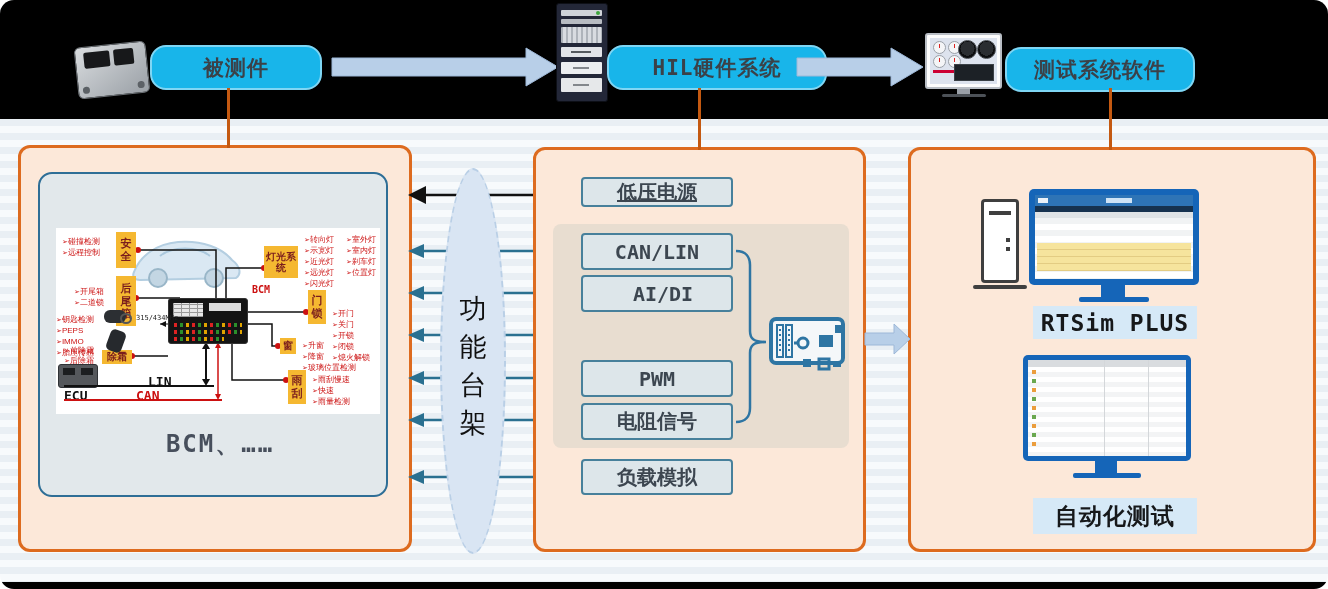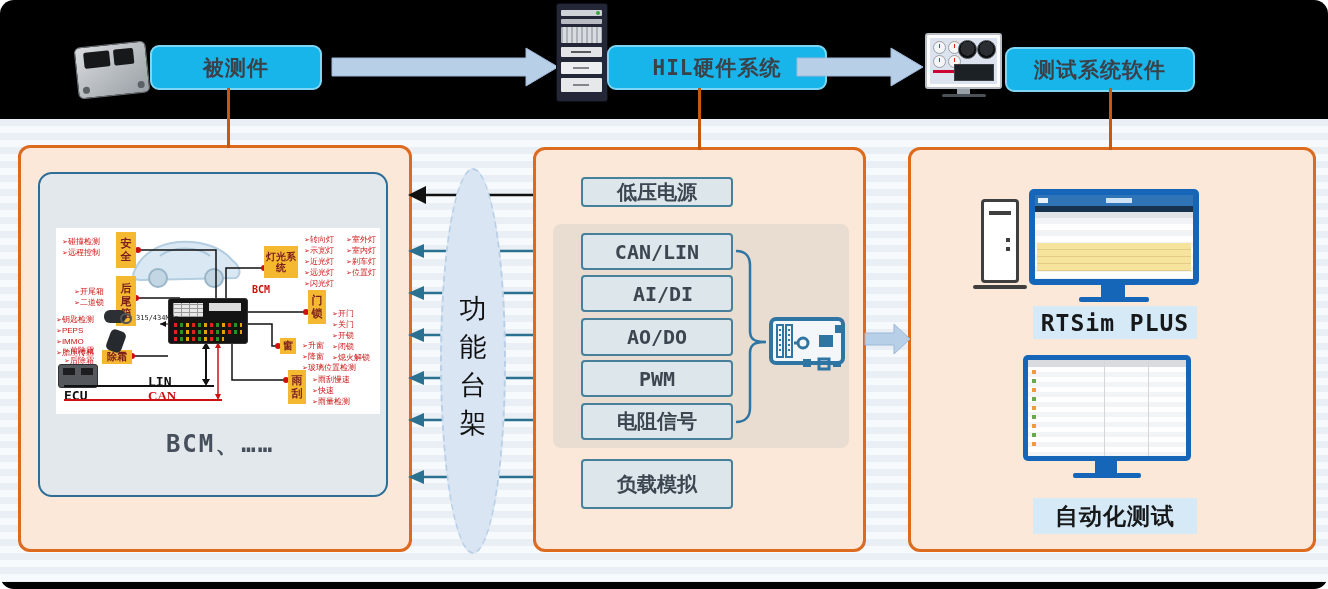--- a/index.html
+++ b/index.html
@@ -4,21 +4,21 @@
 <style>
   html,body{margin:0;padding:0;background:#ffffff;}
   .page{
     position:relative;width:1328px;height:589px;overflow:hidden;border-radius:14px;
     font-family:"Liberation Sans", sans-serif;
     background:repeating-linear-gradient(180deg,#f7fafc 0 7px,#e9eff4 7px 14px);
   }
   
   .top-banner{position:absolute;left:0;top:0;width:1328px;height:119px;background:#000;}
   .cyan-btn{
-    position:absolute;height:45px;background:#18b5ea;border:2px solid #7fd6f4;border-radius:9px;
+    position:absolute;height:45px;background:#18b5ea;border:2px solid #7fd6f4;border-radius:16px;
     color:#3b4148;font-weight:bold;font-size:21px;display:flex;align-items:center;justify-content:center;
     font-family:"DejaVu Sans Mono","Liberation Sans",sans-serif;letter-spacing:1px;box-sizing:border-box;
   }
   .flow-arrow{position:absolute;}
   .conn-line{position:absolute;width:3px;background:#c45911;z-index:5;}
   
   .ecu-photo{position:absolute;left:76px;top:44px;width:70px;height:50px;transform:rotate(-6deg);
     background:linear-gradient(145deg,#d9dcdf,#9aa0a6);border-radius:6px;border:1px solid #6d7277;}
   .ecu-photo .c1,.ecu-photo .c2{position:absolute;top:5px;height:16px;background:#17181a;border-radius:2px;}
   .ecu-photo .c1{left:8px;width:26px;} .ecu-photo .c2{left:38px;width:20px;}
@@ -277,21 +277,21 @@
     </div>
     <div class="mini-label" style="left:196px;top:56px;color:#cc1111;font-size:10px;">BCM</div>
     <div class="fob1"></div>
     <div class="fob2"></div>
     <div class="mini-label" style="left:80px;top:86px;color:#222;font-size:7px;font-weight:normal;">315/434MHz</div>
     <div class="ecu-mini"></div>
     <div class="mini-label" style="left:8px;top:160px;color:#111;">ECU</div>
     <div class="bus" style="left:8px;top:157px;width:150px;background:#111;"></div>
     <div class="mini-label" style="left:92px;top:146px;color:#111;">LIN</div>
     <div class="bus" style="left:8px;top:171px;width:158px;background:#cc1111;"></div>
-    <div class="mini-label" style="left:92px;top:160px;color:#cc1111;font-family:Liberation Serif, serif;">CAN</div>
+    <div class="mini-label" style="left:80px;top:160px;color:#cc1111;">CAN</div>
   </div>
 
   <div class="caption">BCM、……</div>
 
   <svg style="position:absolute;left:402px;top:175px;" width="180" height="315" viewBox="0 0 180 315">
 
     <line x1="22" y1="20" x2="176" y2="20" stroke="#111" stroke-width="2.5"></line>
     <polygon points="6,20 24,11 24,29" fill="#111"></polygon>
 
     <g stroke="#2a7090" stroke-width="2.5" fill="#2a7090">
@@ -318,27 +318,26 @@
 
   <div class="ellipse"></div>
   <div class="bench-txt">
     <span>功</span>
     <span>能</span>
     <span>台</span>
     <span>架</span>
   </div>
 
   <div class="panel" style="left:533px;top:147px;width:333px;height:405px;">
-    <div class="sigbox" style="top:27px;height:30px;">低压电源</div>
+    <div class="sigbox" style="top:27px;height:30px;text-decoration:underline;">低压电源</div>
 
     <div class="tan-panel"></div>
 
     <div class="sigbox" style="top:83px;height:37px;">CAN/LIN</div>
     <div class="sigbox" style="top:125px;height:37px;padding-left:12px;">AI/DI</div>
-    <div class="sigbox" style="top:168px;height:38px;">AO/DO</div>
     <div class="sigbox" style="top:210px;height:37px;text-align:center;">PWM</div>
     <div class="sigbox" style="top:253px;height:37px;">电阻信号</div>
 
     <svg style="position:absolute;left:198px;top:83px;" width="45" height="212" viewBox="0 0 45 212">
       <path d="M2,18 C12,18 16,24 16,32 L16,98 C16,106 20,109 32,109 C20,109 16,112 16,120 L16,175 C16,183 12,189 2,189" fill="none" stroke="#2e75a3" stroke-width="2.5"></path>
     </svg>
 
 
     <svg style="position:absolute;left:233px;top:167px;" width="76" height="54" viewBox="0 0 76 54">
       <rect x="2" y="2" width="72" height="44" rx="5" fill="#f4f7f9" stroke="#2e75a3" stroke-width="4"></rect>
@@ -348,21 +347,21 @@
       <line x1="20" y1="12" x2="20" y2="36" stroke="#2e75a3" stroke-width="2" stroke-dasharray="2,3"></line>
       <circle cx="34" cy="26" r="5" fill="none" stroke="#2e75a3" stroke-width="3"></circle>
       <line x1="25" y1="26" x2="29" y2="26" stroke="#2e75a3" stroke-width="3"></line>
       <rect x="50" y="18" width="14" height="12" fill="#2e75a3"></rect>
       <rect x="66" y="8" width="6" height="8" fill="#2e75a3"></rect>
       <rect x="34" y="42" width="8" height="8" fill="#2e75a3"></rect>
       <rect x="50" y="42" width="10" height="10" fill="none" stroke="#2e75a3" stroke-width="3"></rect>
       <rect x="64" y="44" width="8" height="6" fill="#2e75a3"></rect>
     </svg>
 
-    <div class="sigbox" style="top:309px;height:50px;">负载模拟</div>
+    <div class="sigbox" style="top:309px;height:36px;">负载模拟</div>
   </div>
 
   <svg class="big-arrow-right" style="left:864px;top:322px;" width="48" height="34" viewBox="0 0 48 34">
     <polygon points="1,11 30,11 30,2 46,17 30,32 30,23 1,23" fill="#b8cfe8" stroke="#9db8d8" stroke-width="1"></polygon>
   </svg>
 
   <div class="panel" style="left:908px;top:147px;width:408px;height:405px;">
     <div class="tower">
       <div class="slot"></div>
         <div class="d1"></div>

